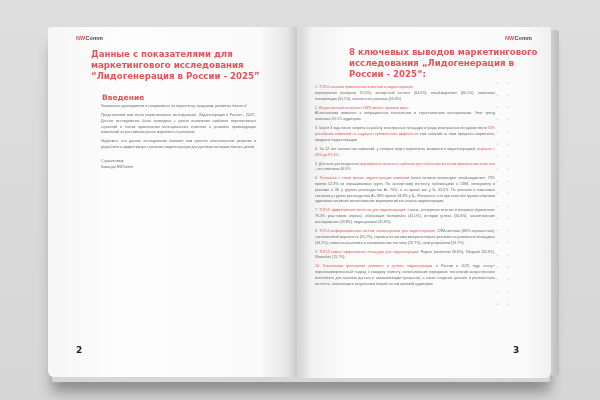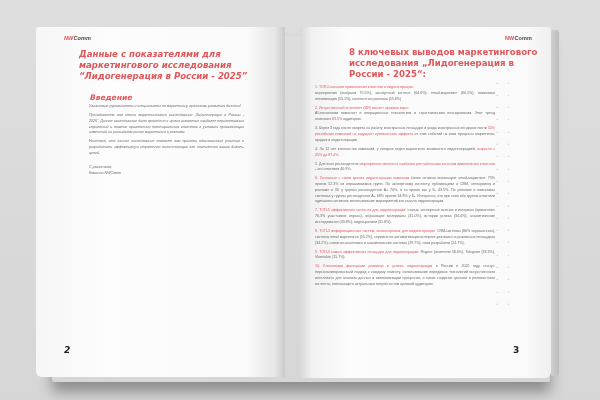--- a/index.html
+++ b/index.html
@@ -11,24 +11,23 @@
   }
   .shadow {
     position:absolute; left:52px; top:36px; width:498px; height:346px;
     box-shadow: 0 10px 14px rgba(0,0,0,0.35);
     border-radius:2px;
   }
   .page {
     position:absolute; background:#fbfbfb; overflow:hidden;
   }
   .page.left {
-    left:36px; top:27px; width:249px; height:350px;
+    left:48px; top:27px; width:249px; height:350px;
     background: linear-gradient(90deg,#f6f6f6 0%,#fdfdfd 30%,#fafafa 85%,#e6e6e6 96%,#c9c9c9 100%);
     border-radius:3px 0 0 6px;
-    font-style:italic;
   }
   .page.right {
     left:300px; top:27px; width:251px; height:351px;
     background: linear-gradient(90deg,#d8d8d8 0%,#f2f2f2 5%,#fcfcfc 20%,#fafafa 90%,#efefef 100%);
     border-radius:0 3px 6px 0;
   }
   .edge {
     position:absolute; left:551px; top:30px; width:8px; height:346px;
     background: linear-gradient(90deg,#cfcfcf,#bdbdbd);
     border-radius:0 3px 3px 0;

